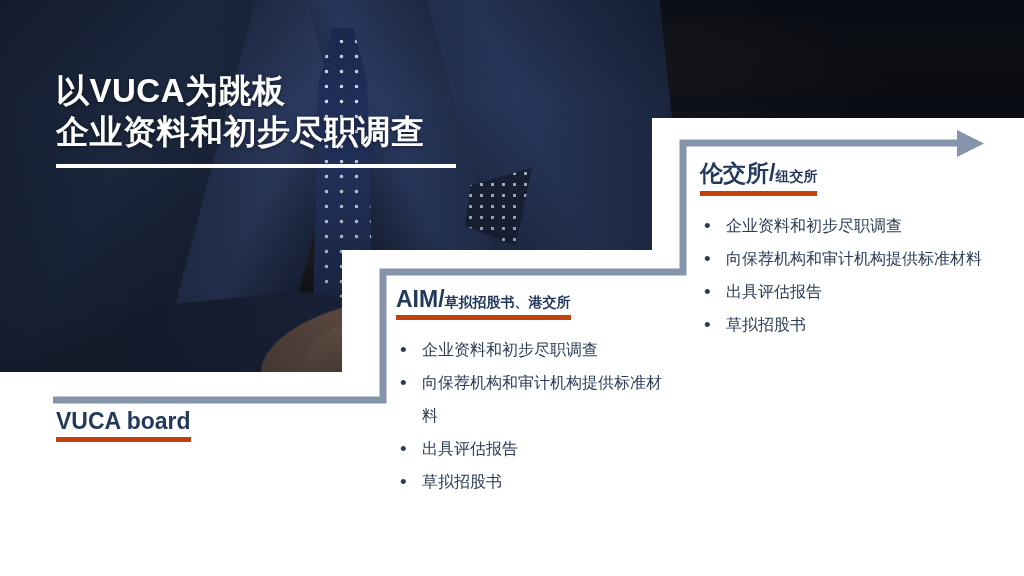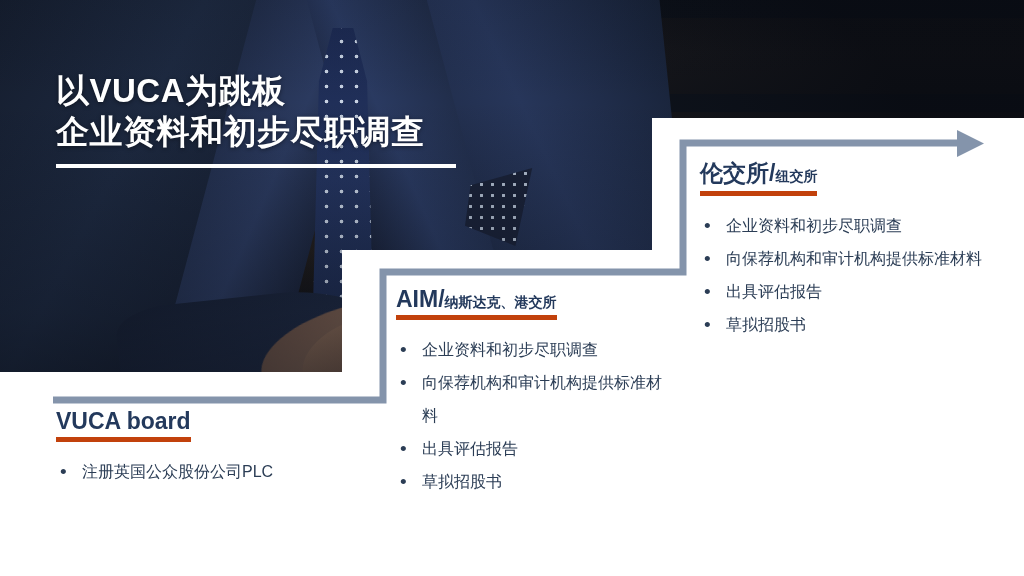--- a/index.html
+++ b/index.html
@@ -313,27 +313,26 @@
   <svg class="arrow-svg" viewBox="0 0 1024 576">
     <polyline points="53,400 383,400 383,272 683,272 683,143 963,143" fill="none" stroke="#8494ab" stroke-width="7" stroke-linecap="butt" stroke-linejoin="miter"></polyline>
     <polygon points="957,130 984,143.5 957,157" fill="#8494ab"></polygon>
   </svg>
 
   <div class="block" id="block-vuca">
     <div class="block-head">
       <span class="head-main">VUCA board</span><span class="head-sub"></span>
     </div>
     <ul class="bullets">
-      <li>注册英国公众股份公司PLC</li>
     </ul>
   </div>
 
   <div class="block" id="block-aim">
     <div class="block-head">
-      <span class="head-main">AIM/</span><span class="head-sub">纳斯达克、港交所</span>
+      <span class="head-main">AIM/</span><span class="head-sub">草拟招股书、港交所</span>
     </div>
     <ul class="bullets">
       <li>企业资料和初步尽职调查</li>
       <li>向保荐机构和审计机构提供标准材料</li>
       <li>出具评估报告</li>
       <li>草拟招股书</li>
     </ul>
   </div>
 
   <div class="block" id="block-lse">

